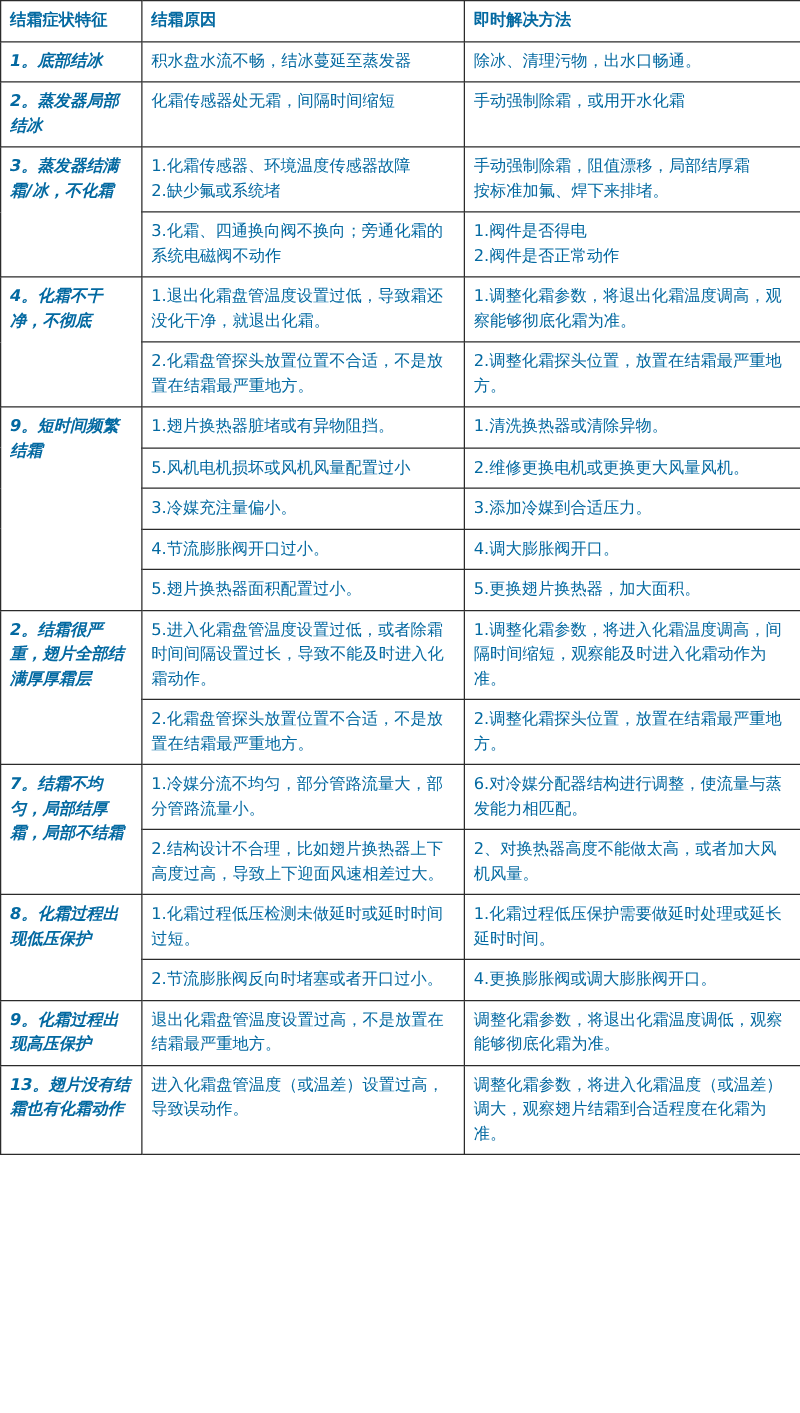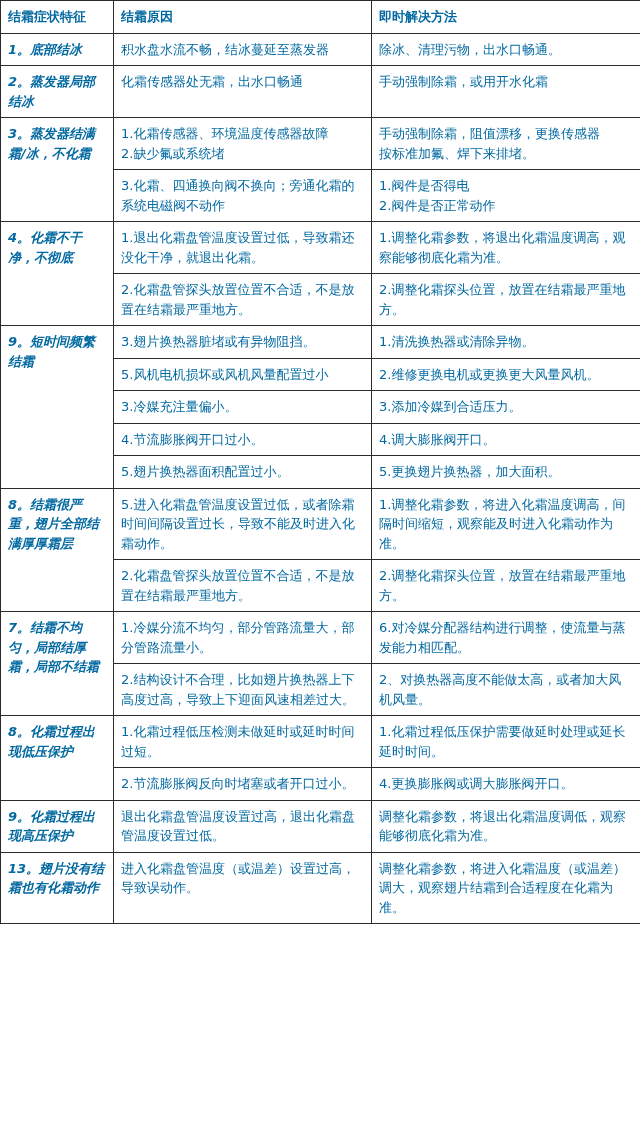--- a/index.html
+++ b/index.html
@@ -63,36 +63,36 @@
         </td>
         <td class="cell-lines">
           <div>除冰、清理污物，出水口畅通。</div>
         </td>
       </tr>
       <tr>
         <td class="col-sym cell-lines" rowspan="1">
           <div>2。蒸发器局部结冰</div>
         </td>
         <td class="cell-lines">
-          <div>化霜传感器处无霜，出水口畅通</div>
+          <div>化霜传感器处无霜，间隔时间缩短</div>
         </td>
         <td class="cell-lines">
           <div>手动强制除霜，或用开水化霜</div>
         </td>
       </tr>
       <tr>
         <td class="col-sym cell-lines" rowspan="2">
           <div>3。蒸发器结满霜/冰，不化霜</div>
         </td>
         <td class="cell-lines">
           <div>1.化霜传感器、环境温度传感器故障</div>
           <div>2.缺少氟或系统堵</div>
         </td>
         <td class="cell-lines">
-          <div>手动强制除霜，阻值漂移，更换传感器</div>
+          <div>手动强制除霜，阻值漂移，局部结厚霜</div>
           <div>按标准加氟、焊下来排堵。</div>
         </td>
       </tr>
       <tr>
         <td class="cell-lines">
           <div>3.化霜、四通换向阀不换向；旁通化霜的系统电磁阀不动作</div>
         </td>
         <td class="cell-lines">
           <div>1.阀件是否得电</div>
           <div>2.阀件是否正常动作</div>
@@ -115,21 +115,21 @@
         </td>
         <td class="cell-lines">
           <div>2.调整化霜探头位置，放置在结霜最严重地方。</div>
         </td>
       </tr>
       <tr>
         <td class="col-sym cell-lines" rowspan="5">
           <div>9。短时间频繁结霜</div>
         </td>
         <td class="cell-lines">
-          <div>3.翅片换热器脏堵或有异物阻挡。</div>
+          <div>1.翅片换热器脏堵或有异物阻挡。</div>
         </td>
         <td class="cell-lines">
           <div>1.清洗换热器或清除异物。</div>
         </td>
       </tr>
       <tr>
         <td class="cell-lines">
           <div>5.风机电机损坏或风机风量配置过小</div>
         </td>
         <td class="cell-lines">
@@ -155,21 +155,21 @@
       <tr>
         <td class="cell-lines">
           <div>5.翅片换热器面积配置过小。</div>
         </td>
         <td class="cell-lines">
           <div>5.更换翅片换热器，加大面积。</div>
         </td>
       </tr>
       <tr>
         <td class="col-sym cell-lines" rowspan="2">
-          <div>8。结霜很严重，翅片全部结满厚厚霜层</div>
+          <div>2。结霜很严重，翅片全部结满厚厚霜层</div>
         </td>
         <td class="cell-lines">
           <div>5.进入化霜盘管温度设置过低，或者除霜时间间隔设置过长，导致不能及时进入化霜动作。</div>
         </td>
         <td class="cell-lines">
           <div>1.调整化霜参数，将进入化霜温度调高，间隔时间缩短，观察能及时进入化霜动作为准。</div>
         </td>
       </tr>
       <tr>
         <td class="cell-lines">
@@ -215,21 +215,21 @@
         </td>
         <td class="cell-lines">
           <div>4.更换膨胀阀或调大膨胀阀开口。</div>
         </td>
       </tr>
       <tr>
         <td class="col-sym cell-lines" rowspan="1">
           <div>9。化霜过程出现高压保护</div>
         </td>
         <td class="cell-lines">
-          <div>退出化霜盘管温度设置过高，退出化霜盘管温度设置过低。</div>
+          <div>退出化霜盘管温度设置过高，不是放置在结霜最严重地方。</div>
         </td>
         <td class="cell-lines">
           <div>调整化霜参数，将退出化霜温度调低，观察能够彻底化霜为准。</div>
         </td>
       </tr>
       <tr>
         <td class="col-sym cell-lines" rowspan="1">
           <div>13。翅片没有结霜也有化霜动作</div>
         </td>
         <td class="cell-lines">

